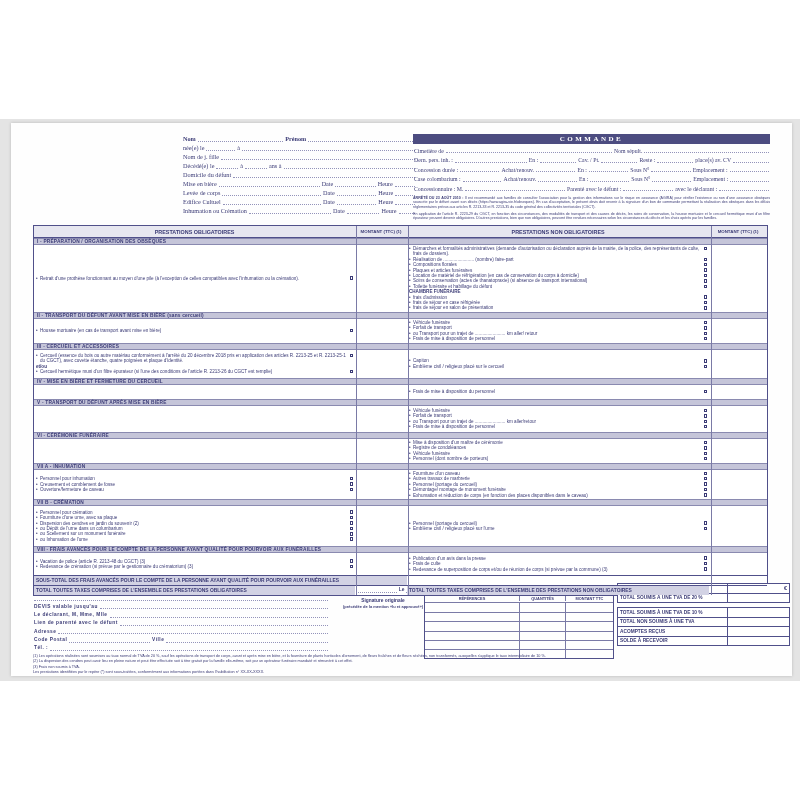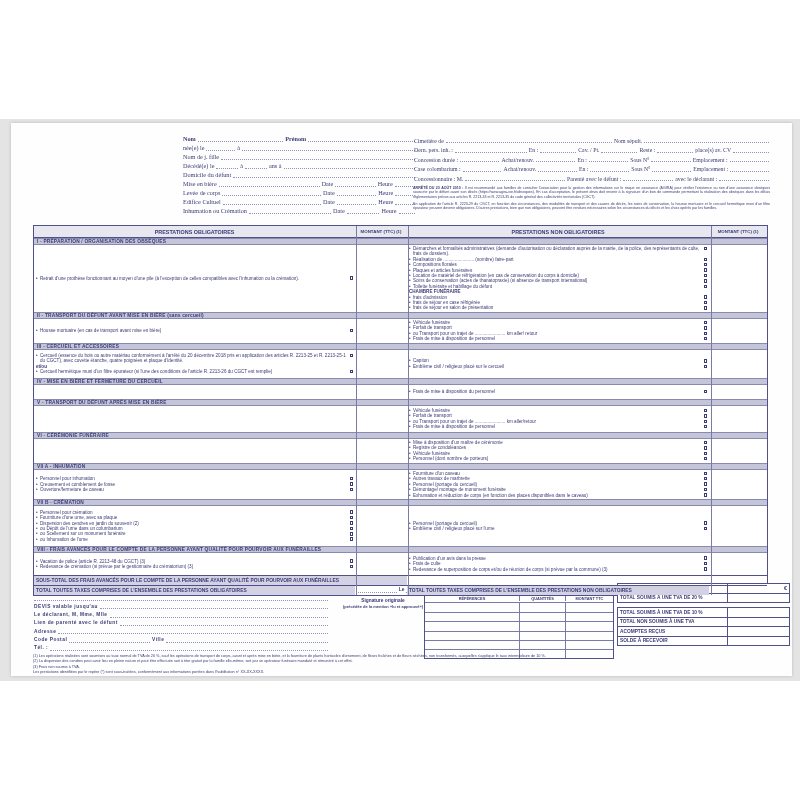--- a/index.html
+++ b/index.html
@@ -152,20 +152,23 @@
             <span class="dots" style="flex-grow: 5;"></span>
             <span class="lbl">Date</span>
             <span class="dots" style="flex-grow: 2;"></span>
             <span class="lbl">Heure</span>
             <span class="dots" style="flex-grow: 1;"></span>
           </div>
         </div>
     </div>
 
     <div id="commande">
+      <div id="commande-bar">
+        <span>COMMANDE</span>
+      </div>
       <div id="commande-lines">
           <div class="dotrow">
             <span class="lbl">Cimetière de</span>
             <span class="dots" style="flex-grow: 4;"></span>
             <span class="lbl">Nom sépult.</span>
             <span class="dots" style="flex-grow: 3;"></span>
           </div>
           <div class="dotrow">
             <span class="lbl">Dern. pers. inh. :</span>
             <span class="dots" style="flex-grow: 2;"></span>

